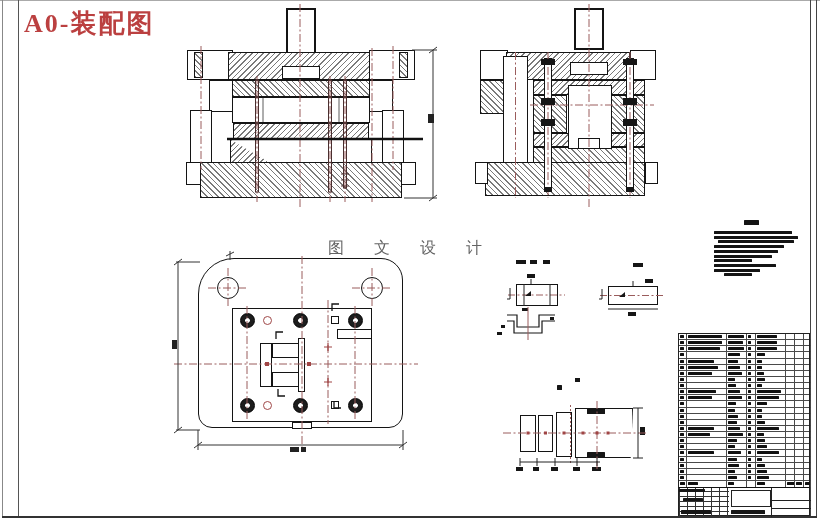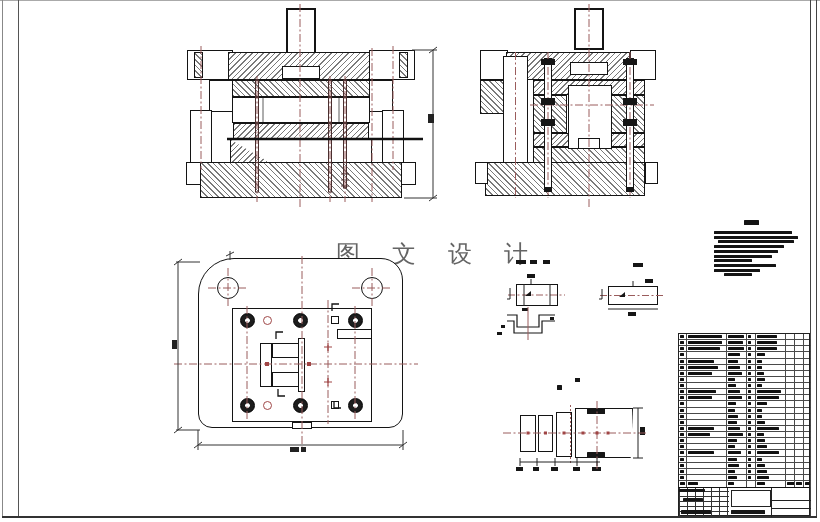--- a/index.html
+++ b/index.html
@@ -16,21 +16,21 @@
   .ink{position:absolute;background:#141414;height:3px;border-radius:.5px;}
   .ln{position:absolute;background:#555;}
   
   .bolt{position:absolute;width:15px;height:15px;border-radius:50%;border:1px solid #000;
         background:radial-gradient(circle at 50% 50%,#fff 0 2.2px,#1d1d1d 2.3px 100%);box-sizing:border-box;}
   .redring{position:absolute;width:9px;height:9px;border:1.5px solid #a04848;border-radius:50%;box-sizing:border-box;}
   .sq{position:absolute;width:8px;height:8px;border:1.2px solid #141414;background:#fff;box-sizing:border-box;}
   #title{position:absolute;left:24px;top:6px;font-family:"Liberation Serif",serif;
          font-size:26px;font-weight:bold;letter-spacing:2px;}
   #wmark{position:absolute;left:328px;top:238px;font-family:"Liberation Serif",serif;
-         font-size:24px;letter-spacing:13px;opacity:.88;margin-left:8px;}
+         font-size:16px;letter-spacing:13px;opacity:.88;}
   
   #ptable{position:absolute;left:678px;top:333px;width:132px;height:154px;border-left:1px solid #222;border-right:1px solid #222;border-top:1px solid #222;box-sizing:border-box;}
   .trow{display:grid;box-sizing:border-box;border-bottom:1px solid #4a4a4a;}
   .tcell{position:relative;border-right:.8px solid #4a4a4a;overflow:hidden;}
   .tink{height:3px;background:#111;margin:1px 0 0 1px;border-radius:.5px;}
   
   #tblock{position:absolute;left:678px;top:487px;width:132px;height:29px;border:1px solid #222;
           border-top:1.6px solid #111;box-sizing:border-box;background:#fff;}
   #tbl-left{position:absolute;left:0;top:0;width:50px;height:29px;
     background-image:repeating-linear-gradient(90deg,#333 0 .8px,transparent .8px 8px),
@@ -44,20 +44,21 @@
 
 <div id="stage">
 
   <div class="ln" style="left:0;top:0;width:820px;height:1px;background:#aaa;"></div>
   <div class="ln" style="left:2px;top:0;width:1px;height:517px;background:#888;"></div>
   <div class="ln" style="left:18px;top:0;width:1px;height:517px;"></div>
   <div class="ln" style="left:810px;top:0;width:1px;height:517px;background:#444;"></div>
   <div class="ln" style="left:816px;top:0;width:1px;height:517px;background:#444;"></div>
   <div class="ln" style="left:2px;top:516px;width:815px;height:2px;background:#333;"></div>
 
+  <div id="title" style="color: rgb(187, 64, 64);">A0-装配图</div>
 
   <div id="wmark" style="color: rgb(79, 79, 79);">图 文 设 计</div>
 
   <div class="abs" style="left:183px;top:2px;width:256px;height:208px;">
     <div class="p b2" style="left:103px;top:6px;width:30px;height:46px;"></div>
     <div class="p" style="left:4px;top:48px;width:46px;height:30px;"></div>
     <div class="p" style="left:186px;top:48px;width:46px;height:30px;"></div>
     <div class="p hA" style="left:45px;top:50px;width:142px;height:28px;"></div>
     <div class="p hB" style="left:11px;top:50px;width:9px;height:26px;"></div>
     <div class="p hB" style="left:216px;top:50px;width:9px;height:26px;"></div>

